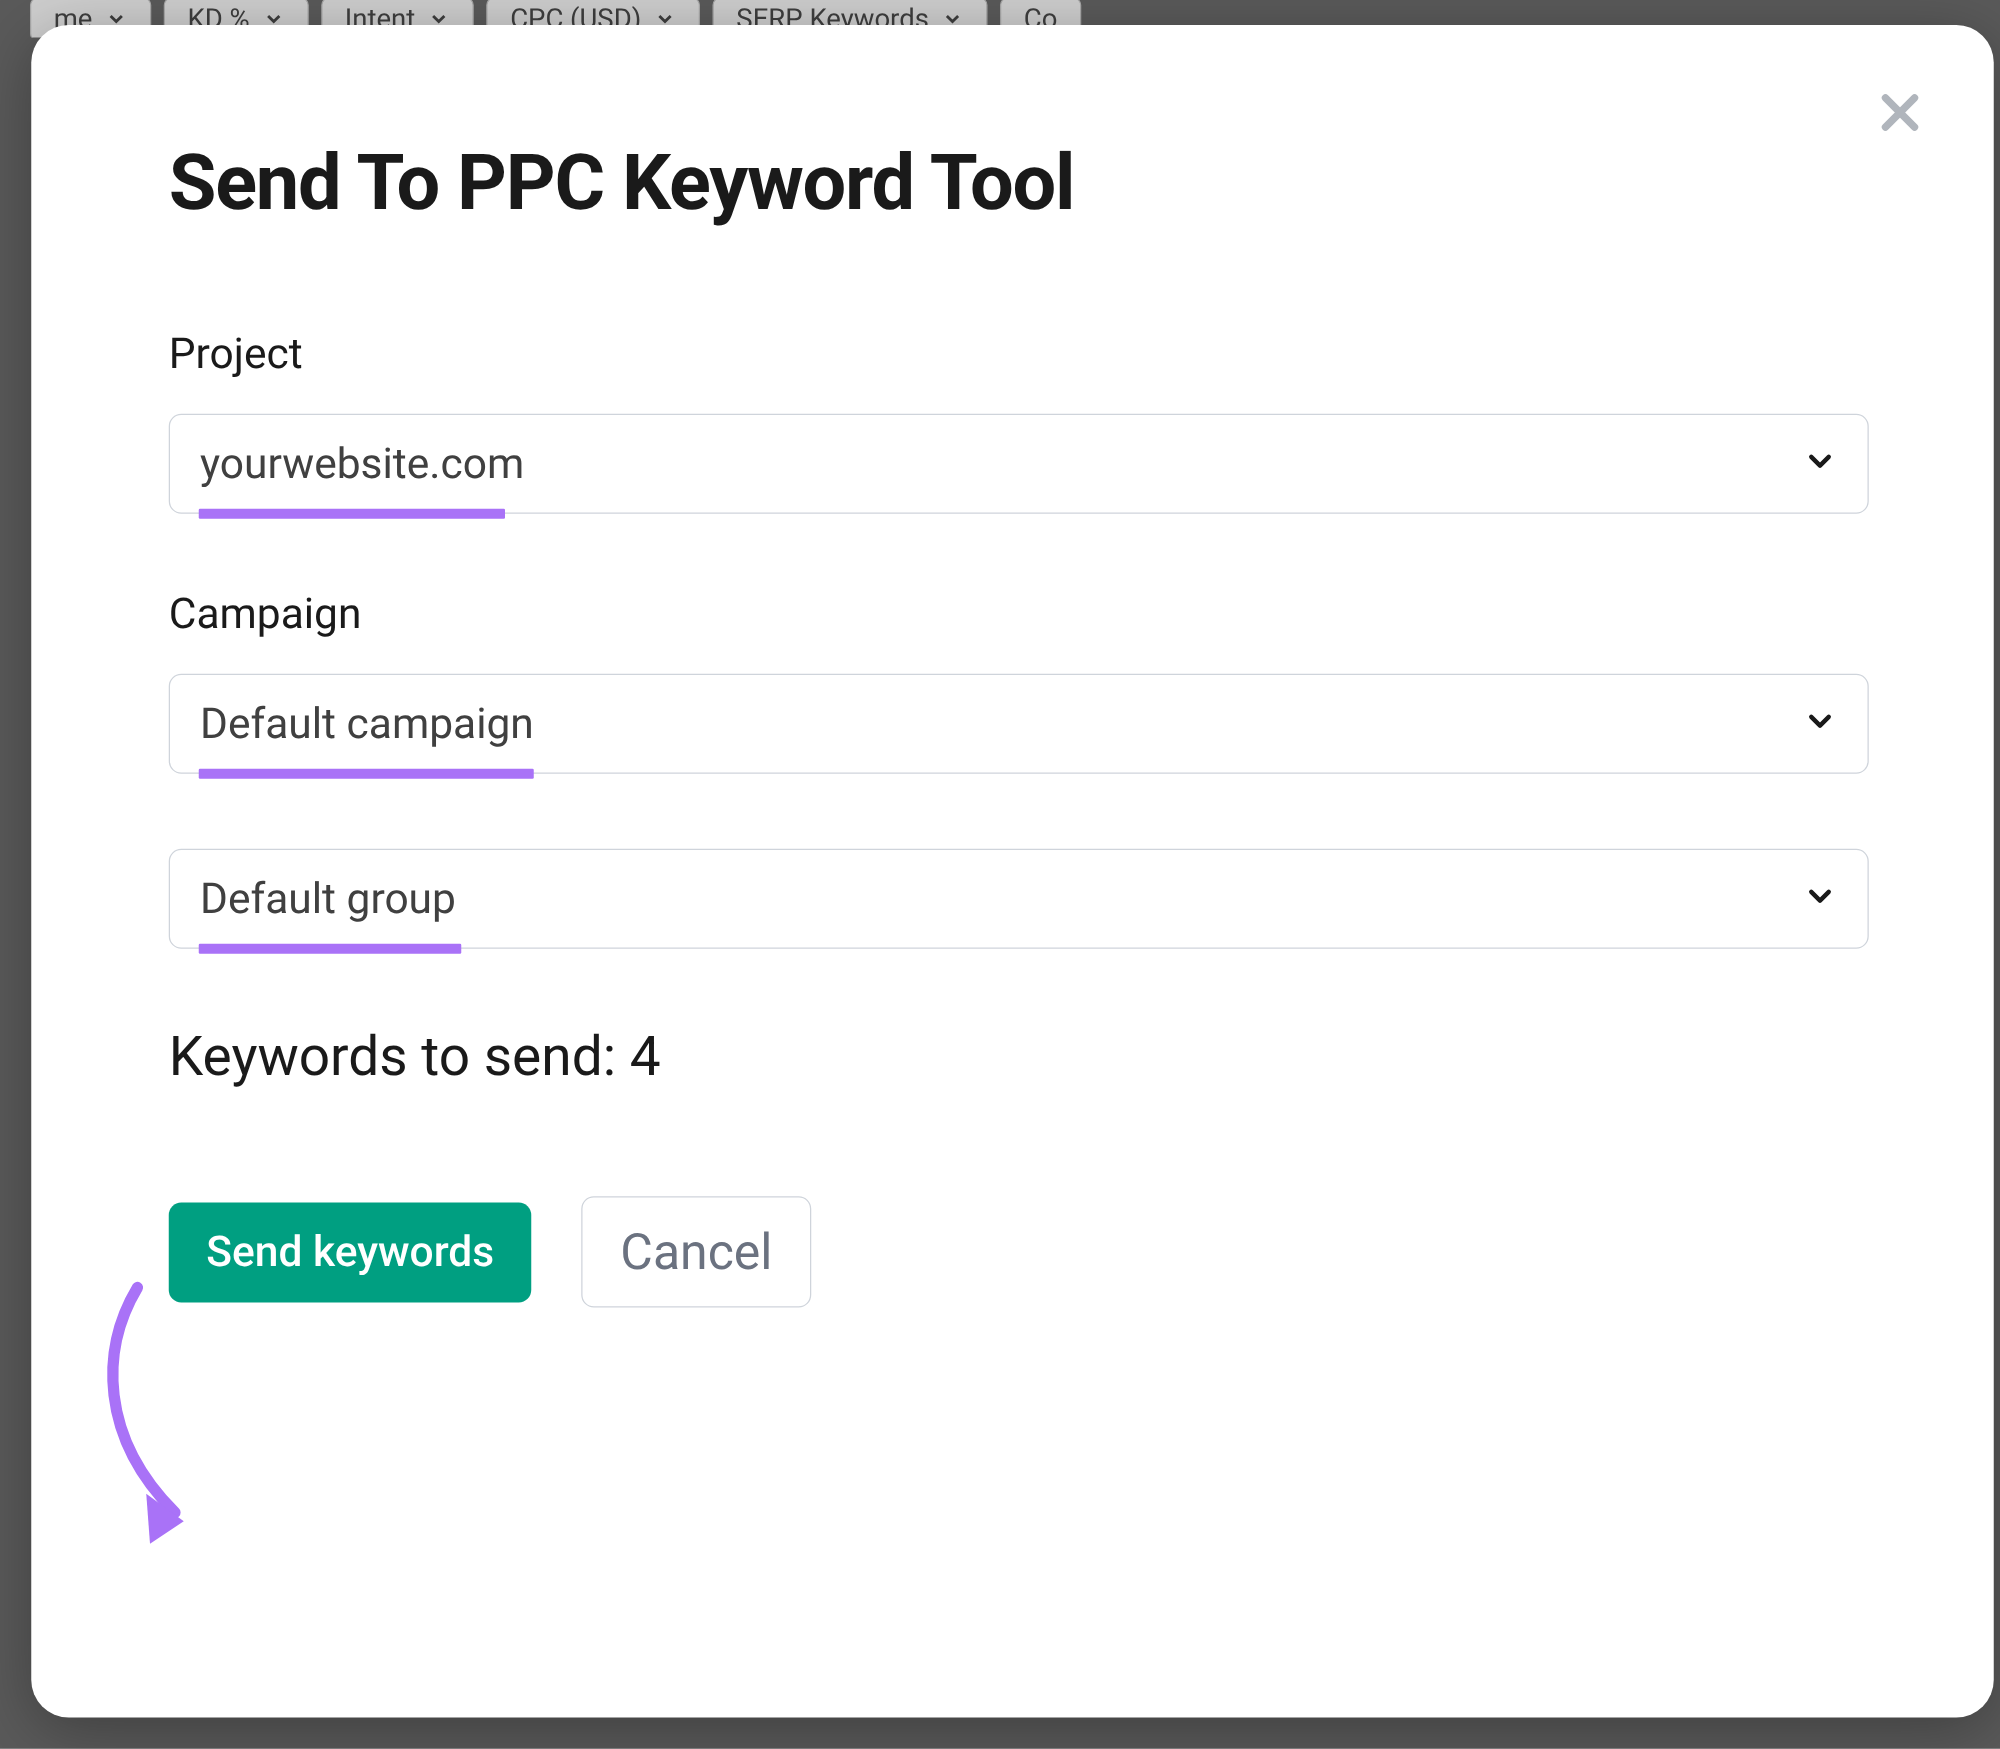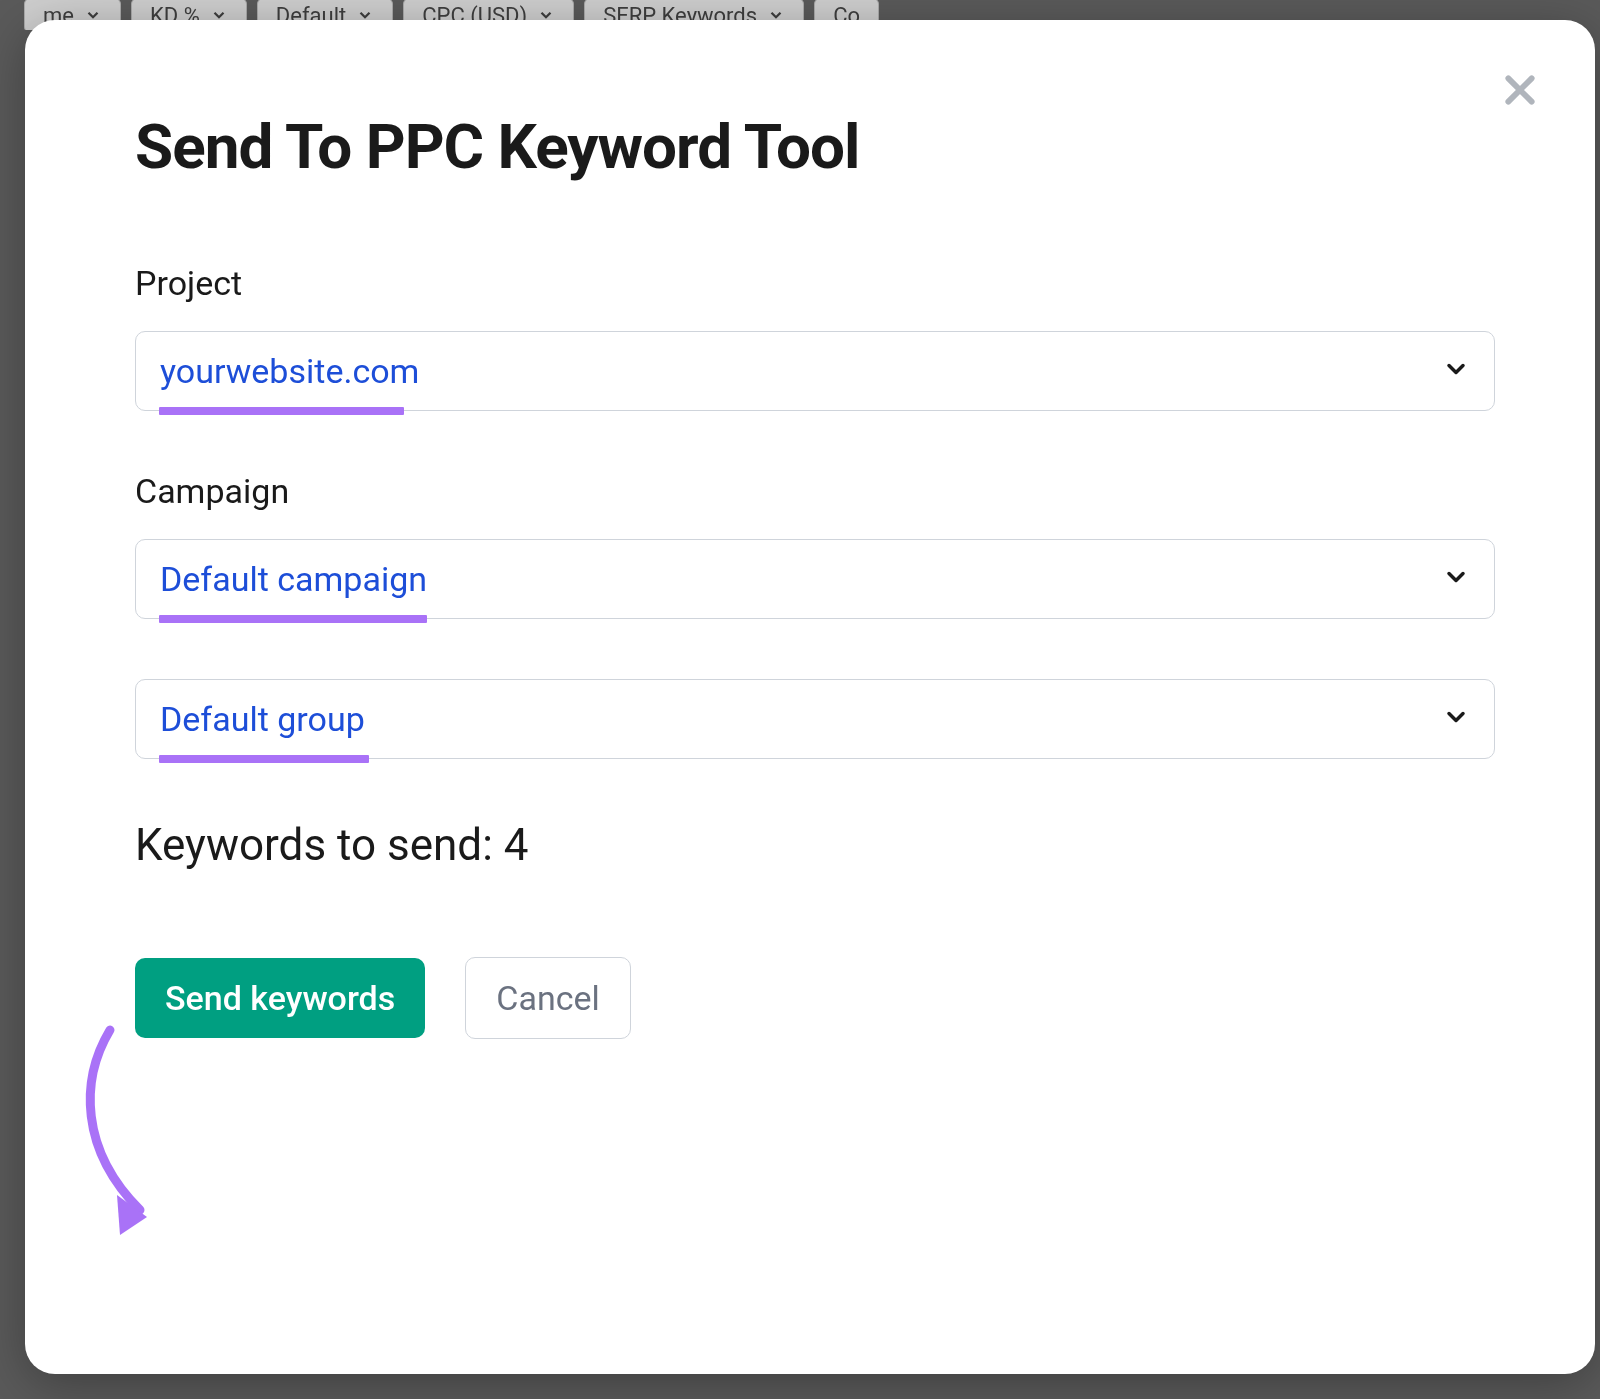--- a/index.html
+++ b/index.html
@@ -94,21 +94,21 @@
     .select-wrap {
       position: relative;
     }
     .select-box {
       width: 100%;
       height: 80px;
       border: 1.5px solid #cfd4db;
       border-radius: 10px;
       padding: 0 26px 0 24px;
       font-size: 34px;
-      color: #1d4ed8;
+      color: #404040;
       background: #fff;
       display: flex;
       align-items: center;
       cursor: pointer;
       font-family: inherit;
     }
     .select-chevron {
       position: absolute;
       right: 25px;
       top: 50%;
@@ -150,21 +150,21 @@
       font-weight: 500;
       cursor: pointer;
       font-family: inherit;
     }
     .btn-secondary {
       background: #fff;
       color: #6b7280;
       border: 1.5px solid #cfd4db;
       border-radius: 10px;
       padding: 20px 30px;
-      font-size: 34px;
+      font-size: 40px;
       font-weight: 400;
       cursor: pointer;
       font-family: inherit;
     }
     .arrow-annotation {
       position: absolute;
       left: 40px;
       bottom: 130px;
       pointer-events: none;
     }
@@ -183,21 +183,21 @@
         <polyline points="6 9 12 15 18 9"></polyline>
       </svg>
   </div>
   <div class="bg-filter">
     <span>KD %</span>
     <svg viewBox="0 0 24 24" fill="none" stroke="currentColor" stroke-width="3">
         <polyline points="6 9 12 15 18 9"></polyline>
       </svg>
   </div>
   <div class="bg-filter">
-    <span>Default</span>
+    <span>Intent</span>
     <svg viewBox="0 0 24 24" fill="none" stroke="currentColor" stroke-width="3">
         <polyline points="6 9 12 15 18 9"></polyline>
       </svg>
   </div>
   <div class="bg-filter">
     <span>CPC (USD)</span>
     <svg viewBox="0 0 24 24" fill="none" stroke="currentColor" stroke-width="3">
         <polyline points="6 9 12 15 18 9"></polyline>
       </svg>
   </div>

